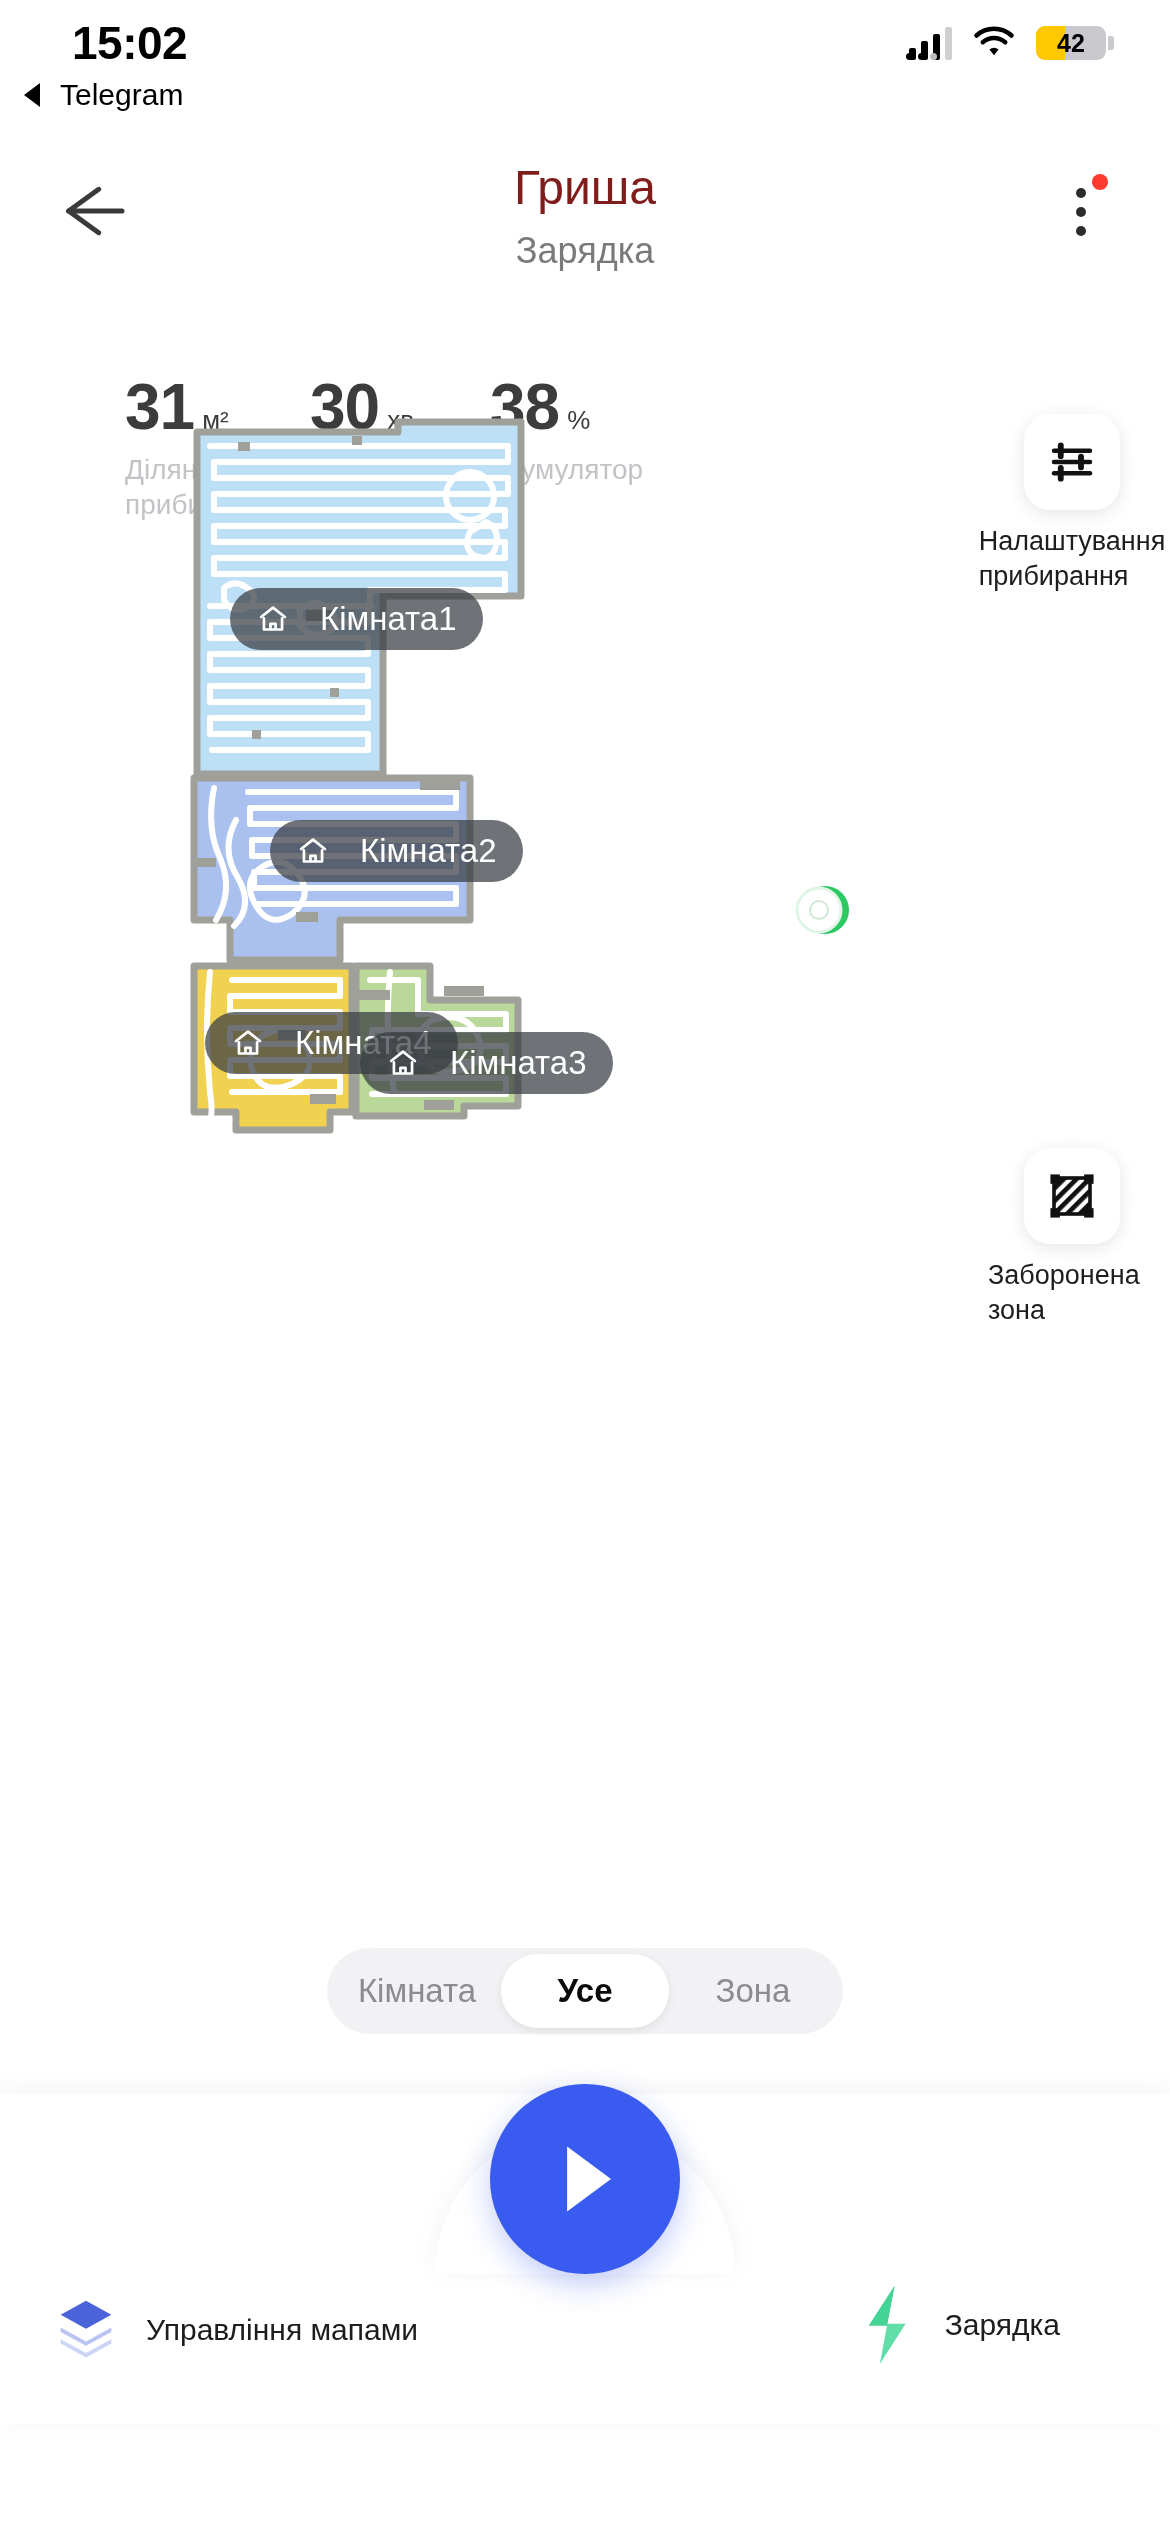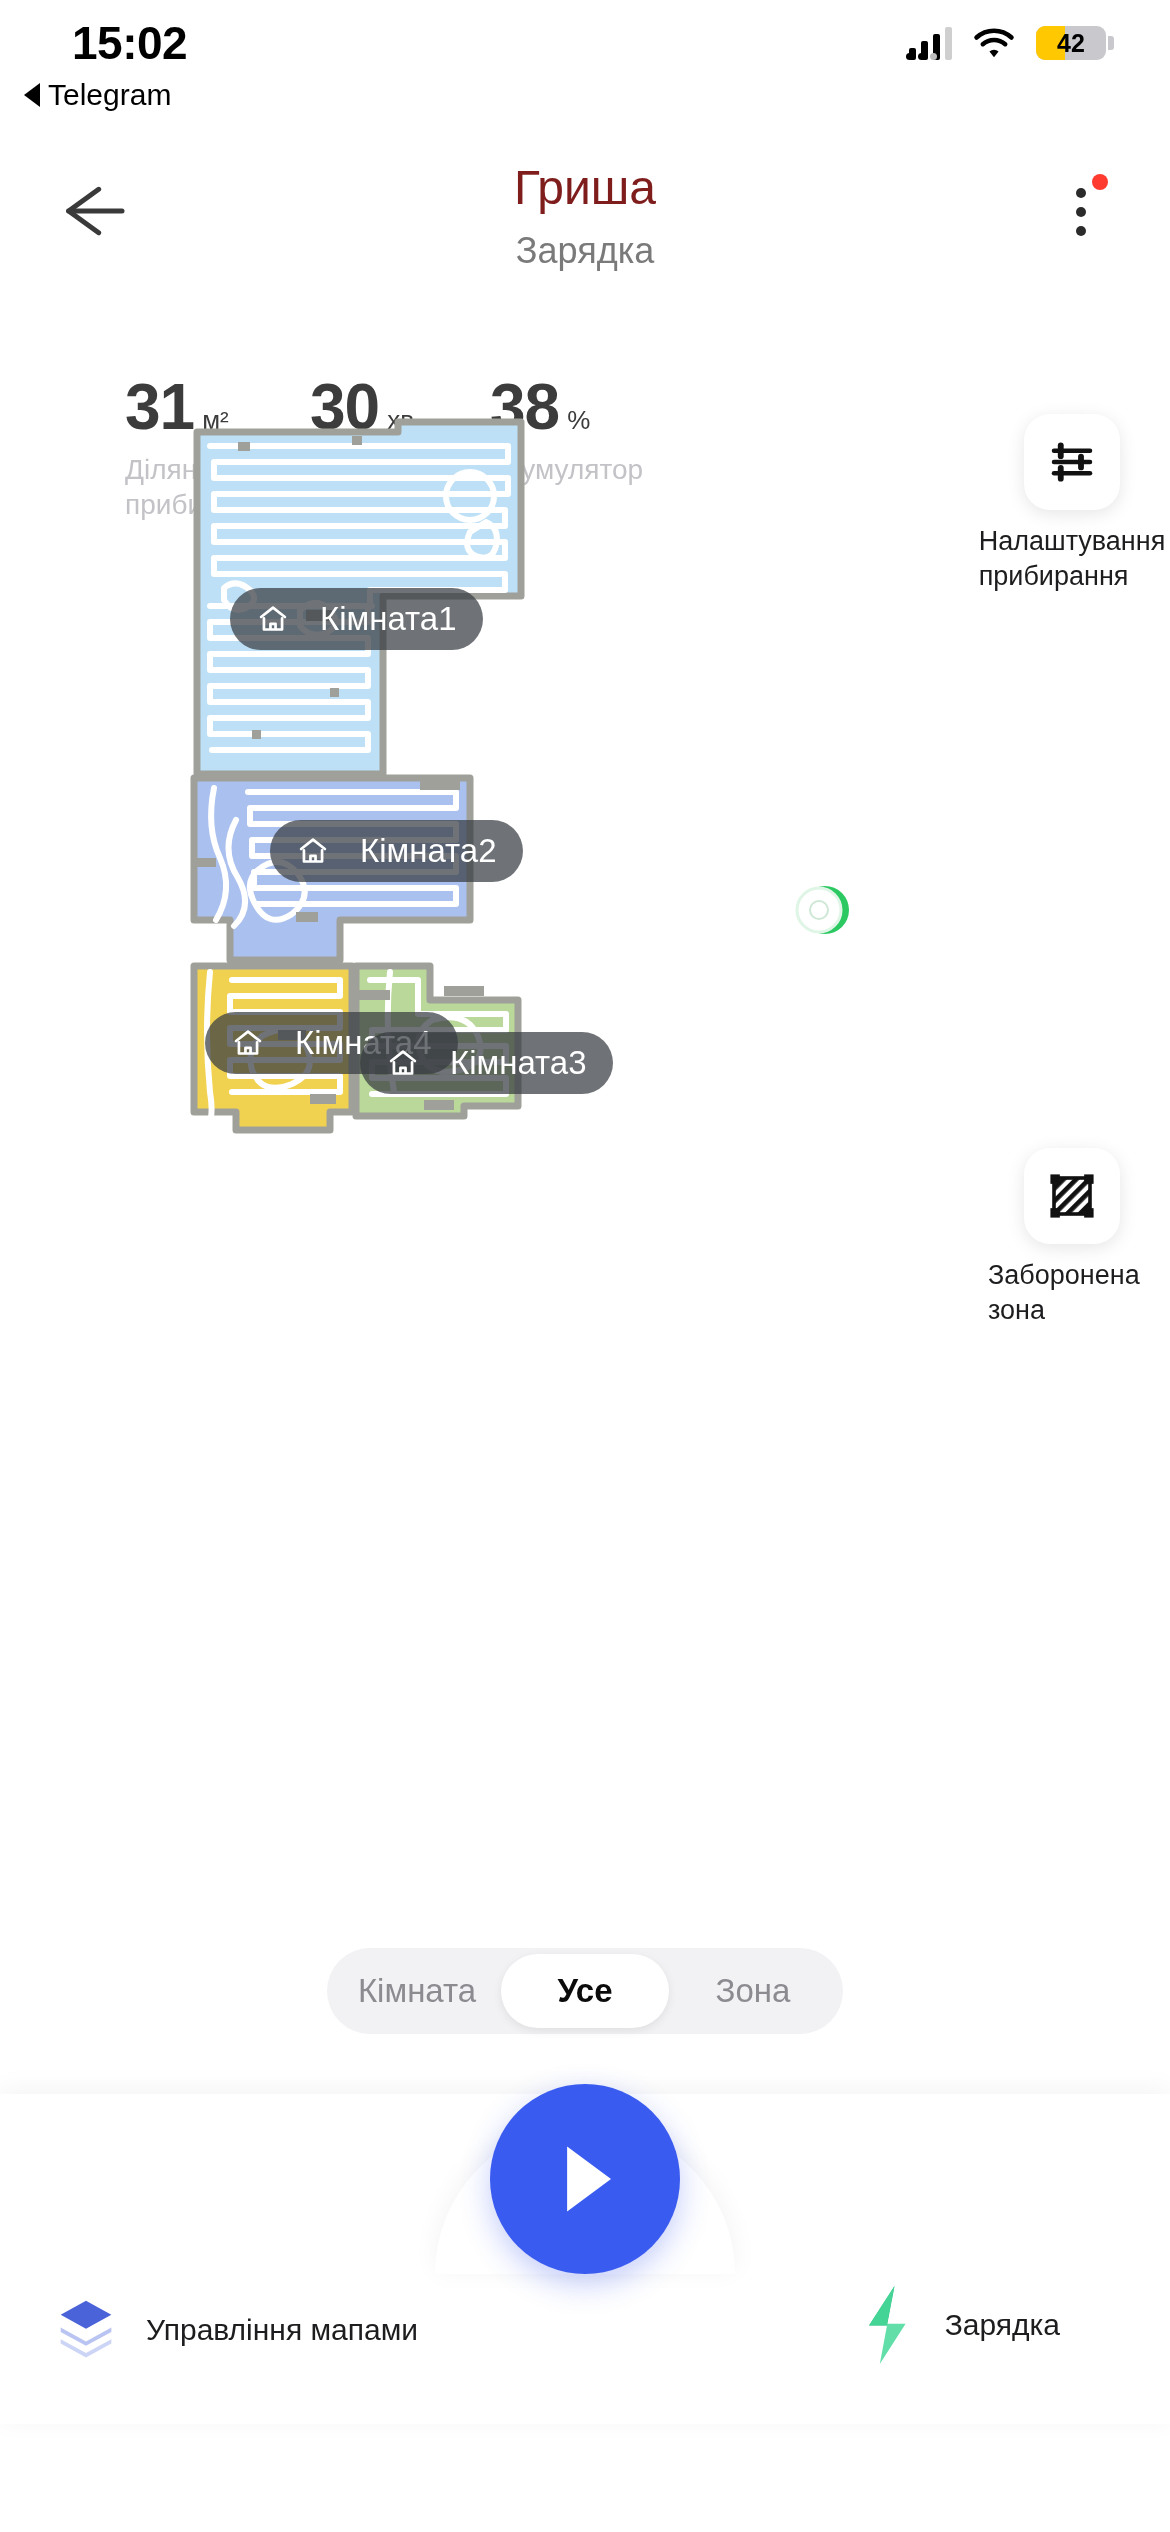--- a/index.html
+++ b/index.html
@@ -21,32 +21,32 @@
     position: absolute; top: 0; left: 0;
     width: 1170px; height: 110px;
   }
   .sb-time {
     position: absolute; left: 72px; top: 16px;
     font-size: 46px; font-weight: 700; color: #000;
     letter-spacing: -0.5px;
   }
   .sb-back {
     position: absolute; left: 24px; top: 78px;
-    display: flex; align-items: center; gap: 8px;
+    display: flex; align-items: center; gap: 20px;
     font-size: 30px; font-weight: 500; color: #000;
   }
   .sb-back .tri {
     width: 0; height: 0;
     border-top: 12px solid transparent;
     border-bottom: 12px solid transparent;
     border-right: 16px solid #000;
   }
   .sb-right {
     position: absolute; right: 56px; top: 26px;
-    display: flex; align-items: flex-end; gap: 21px;
+    display: flex; align-items: flex-start; gap: 21px;
   }
   .sig { display: flex; align-items: flex-end; gap: 5px; height: 34px; }
   .sig i {
     display: block; width: 7px; background: #000; border-radius: 2px;
   }
   .sig i:nth-child(1) { height: 12px; }
   .sig i:nth-child(2) { height: 19px; }
   .sig i:nth-child(3) { height: 26px; }
   .sig i:nth-child(4) { height: 33px; background: #cfcfcf; }
   .sig-dots { display: flex; gap: 5px; position: absolute; bottom: 0; }

